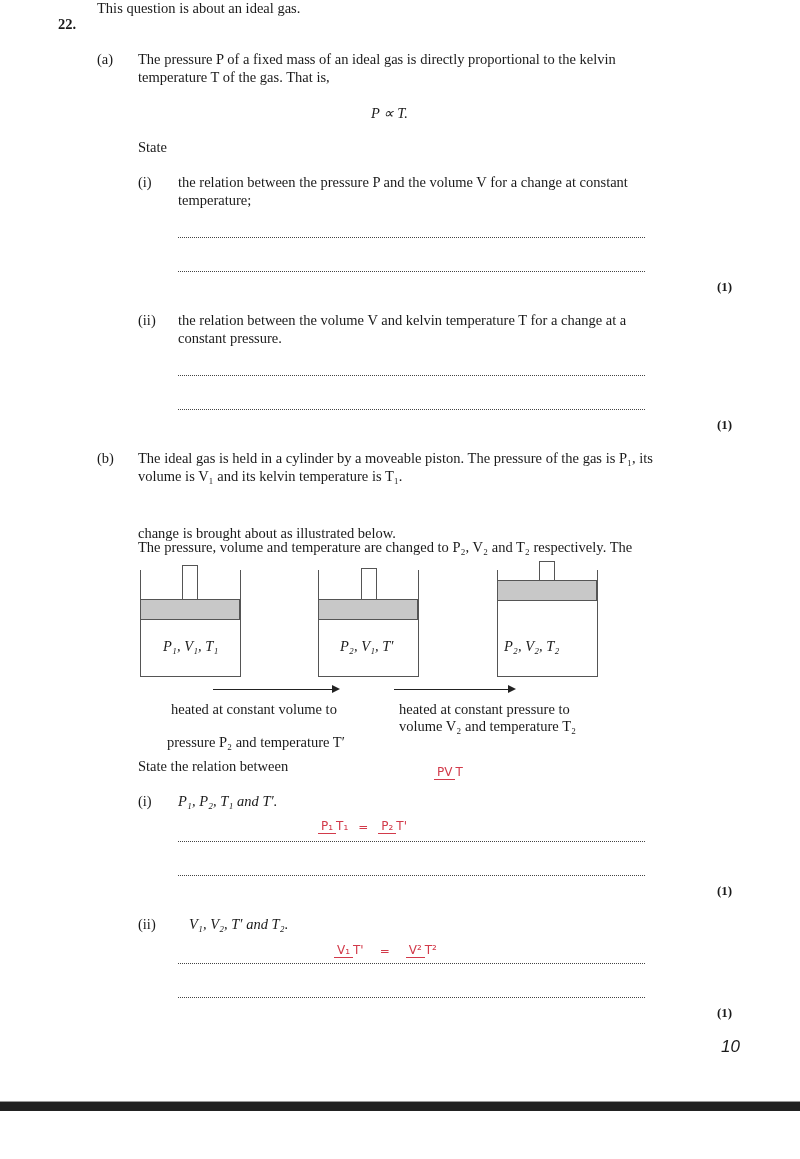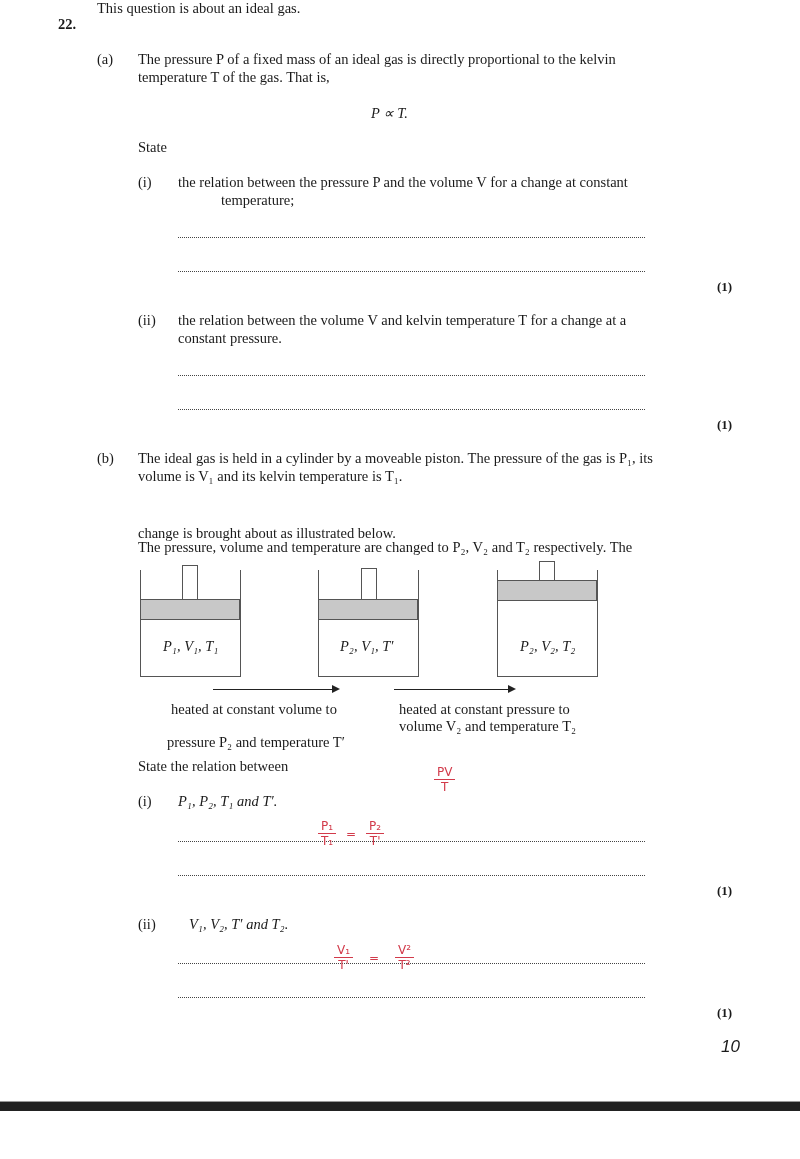--- a/index.html
+++ b/index.html
@@ -3,21 +3,21 @@
 <meta charset="utf-8">
 <style>
   html, body { margin:0; padding:0; }
   body { width:800px; height:1159px; background:#fff; position:relative; overflow:hidden;
          font-family:"Liberation Serif", serif; color:#1a1a1a; font-size:14.5px; }
   .abs { position:absolute; white-space:nowrap; }
   .b { font-weight:bold;text-align:center; }
   .dots { position:absolute; height:0; border-bottom:1.5px dotted #444; }
   .mark { position:absolute; font-weight:bold; font-size:13px; left:717px; }
   .hand { position:absolute; color:#d23a4a; font-family:"DejaVu Sans", sans-serif; font-size:12px; text-align:center; }
-  .frac { display:inline-flex; flex-direction:column; align-items:center;text-align:right; }
+  .frac { display:inline-flex; align-items:center;text-align:right; }
   .frac .num { border-bottom:1.2px solid #d23a4a; padding:0 3px; line-height:14px; }
   .frac .den { line-height:15px; }
   .cyl { position:absolute; border:1px solid #555; border-top:none; }
   .piston { position:absolute; background:#c8c8c8; border:1px solid #555; }
   .rod { position:absolute; background:#fff; border:1px solid #555; }
   .arrow { position:absolute; height:1px; background:#222; }
   .arrow:after { content:""; position:absolute; right:-2px; top:-4px; border-left:8px solid #222;
                  border-top:4.5px solid transparent; border-bottom:4.5px solid transparent; }
   .bottom-bar { position:absolute; left:0; top:1101px; width:800px; height:9px; background:#222; border-top:1px solid #999; }
 </style>
@@ -28,21 +28,21 @@
 <div class="abs" style="left:97px;top:0;">This question is about an ideal gas.</div>
 
 <div class="abs" style="left:97px;top:51px;">(a)</div>
 <div class="abs" style="left:138px;top:51px;">The pressure P of a fixed mass of an ideal gas is directly proportional to the kelvin</div>
 <div class="abs" style="left:138px;top:69px;">temperature T of the gas. That is,</div>
 <div class="abs" style="left:371px;top:105px;font-style:italic;">P ∝ T.</div>
 <div class="abs" style="left:138px;top:139px;">State</div>
 
 <div class="abs" style="left:138px;top:174px;">(i)</div>
 <div class="abs" style="left:178px;top:174px;">the relation between the pressure P and the volume V for a change at constant</div>
-<div class="abs" style="left:178px;top:192px;margin-left:43px;">temperature;</div>
+<div class="abs" style="left:178px;top:192px;">temperature;</div>
 <div class="dots" style="left:178px;top:237px;width:467px;"></div>
 <div class="dots" style="left:178px;top:271px;width:467px;"></div>
 <div class="mark" style="top:279px;">(1)</div>
 
 <div class="abs" style="left:138px;top:312px;">(ii)</div>
 <div class="abs" style="left:178px;top:312px;">the relation between the volume V and kelvin temperature T for a change at a</div>
 <div class="abs" style="left:178px;top:330px;text-align:center;">constant pressure.</div>
 <div class="dots" style="left:178px;top:375px;width:467px;"></div>
 <div class="dots" style="left:178px;top:409px;width:467px;"></div>
 <div class="mark" style="top:417px;">(1)</div>
@@ -60,21 +60,21 @@
   <div class="abs" style="left:163px;top:638px;font-style:italic;">P₁, V₁, T₁</div>
 
   <div class="cyl" style="left:318px;top:570px;width:99px;height:106px;"></div>
   <div class="rod" style="left:361px;top:568px;width:14px;height:31px;"></div>
   <div class="piston" style="left:318px;top:599px;width:98px;height:19px;"></div>
   <div class="abs" style="left:340px;top:638px;font-style:italic;">P₂, V₁, T′</div>
 
   <div class="cyl" style="left:497px;top:570px;width:99px;height:106px;"></div>
   <div class="rod" style="left:539px;top:561px;width:14px;height:19px;"></div>
   <div class="piston" style="left:497px;top:580px;width:98px;height:19px;"></div>
-  <div class="abs" style="left:520px;top:638px;font-style:italic;">P₂, V₂, T₂</div>
+  <div class="abs" style="left:504px;top:638px;font-style:italic;">P₂, V₂, T₂</div>
 
   <div class="arrow" style="left:213px;top:689px;width:125px;"></div>
   <div class="arrow" style="left:394px;top:689px;width:120px;"></div>
 
   <div class="abs" style="left:171px;top:701px;">heated at constant volume to</div>
   <div class="abs" style="left:167px;top:734px;">pressure P₂ and temperature T′</div>
   <div class="abs" style="left:399px;top:701px;">heated at constant pressure to</div>
   <div class="abs" style="left:399px;top:718px;">volume V₂ and temperature T₂</div>
 </div>
 

